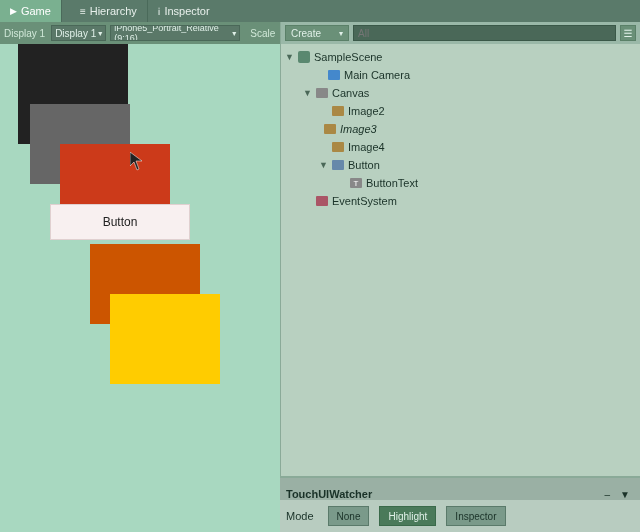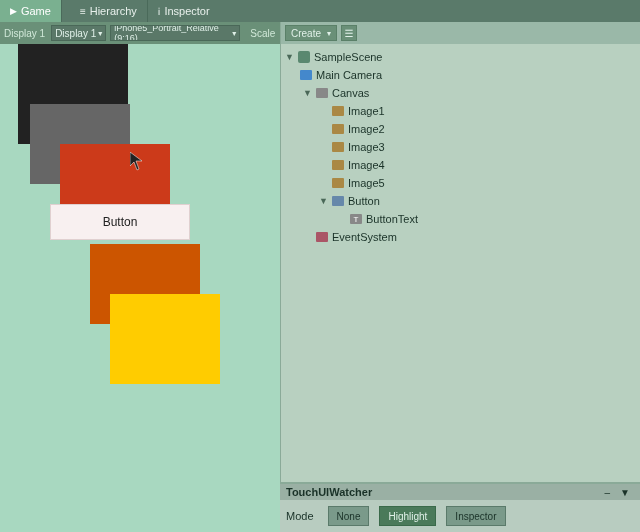--- a/index.html
+++ b/index.html
@@ -200,21 +200,21 @@
     }
     .create-btn {
       background: #6a9078;
       border: 1px solid #5a8068;
       color: #e0f0e8;
       font-size: 10px;
       padding: 1px 5px;
       height: 16px;
       display: flex;
       align-items: center;
-      gap: 6px;
+      gap: 18px;
       cursor: pointer;
     }
     .search-box {
       flex: 1;
       background: #4a6858;
       border: 1px solid #3a5848;
       color: #c0d8c8;
       font-size: 10px;
       padding: 1px 4px;
       height: 16px;
@@ -326,23 +326,23 @@
     }
 
     
     .touchui-panel {
       background: #b8ccc0;
       border-top: 2px solid #8aaa98;
       flex-shrink: 0;
     }
     .touchui-header {
       display: flex;
-      align-items: center;
+      align-items: flex-end;
       justify-content: space-between;
-      height: 16px;
+      height: 22px;
       background: #9ab0a4;
       padding: 0 6px;
     }
     .touchui-title {
       color: #1a3228;
       font-size: 11px;
       font-weight: bold;
     }
     .touchui-buttons {
       display: flex;
@@ -474,90 +474,79 @@
 
   <div class="right-panels">
 
     <div class="hierarchy-panel">
 
       <div class="hierarchy-toolbar">
         <div class="create-btn">
           <span>Create</span>
           <span style="font-size:8px;">▾</span>
         </div>
+        <div class="search-box">
+          <input type="text" placeholder="All" style="">
+        </div>
         <div class="hierarchy-menu-btn">
           <span>☰</span>
         </div>
       </div>
 
       <div class="hierarchy-content">
 
         <div class="tree-item" style="padding-left:4px;">
           <span class="expand-arrow">▼</span>
           <span class="item-icon">
               <span class="unity-icon"></span>
             </span>
           <span>SampleScene</span>
         </div>
 
-        <div class="tree-item" style="padding-left:6px;">
+        <div class="tree-item" style="padding-left:34px;">
           <span class="expand-arrow" style="visibility:hidden;">▶</span>
           <span class="item-icon">
               <span class="camera-icon"></span>
             </span>
           <span>Main Camera</span>
         </div>
 
         <div class="tree-item" style="padding-left:22px;">
           <span class="expand-arrow">▼</span>
           <span class="item-icon">
               <span class="canvas-icon"></span>
             </span>
           <span>Canvas</span>
         </div>
 
+
         <div class="tree-item" style="padding-left:38px;">
           <span class="expand-arrow" style="visibility:hidden;">▶</span>
           <span class="item-icon">
               <span class="image-icon"></span>
             </span>
-          <span>Image1</span>
+          <span>Image2</span>
+        </div>
+
+        <div class="tree-item" style="padding-left:30px;font-style:italic;">
+          <span class="expand-arrow" style="visibility:hidden;">▶</span>
+          <span class="item-icon">
+              <span class="image-icon"></span>
+            </span>
+          <span>Image3</span>
         </div>
 
         <div class="tree-item" style="padding-left:38px;">
           <span class="expand-arrow" style="visibility:hidden;">▶</span>
           <span class="item-icon">
               <span class="image-icon"></span>
             </span>
-          <span>Image2</span>
-        </div>
-
-        <div class="tree-item" style="padding-left:38px;">
-          <span class="expand-arrow" style="visibility:hidden;">▶</span>
-          <span class="item-icon">
-              <span class="image-icon"></span>
-            </span>
-          <span>Image3</span>
-        </div>
-
-        <div class="tree-item" style="padding-left:38px;">
-          <span class="expand-arrow" style="visibility:hidden;">▶</span>
-          <span class="item-icon">
-              <span class="image-icon"></span>
-            </span>
           <span>Image4</span>
         </div>
 
-        <div class="tree-item" style="padding-left:38px;">
-          <span class="expand-arrow" style="visibility:hidden;">▶</span>
-          <span class="item-icon">
-              <span class="image-icon"></span>
-            </span>
-          <span>Image5</span>
-        </div>
 
         <div class="tree-item" style="padding-left:38px;">
           <span class="expand-arrow">▼</span>
           <span class="item-icon">
               <span class="button-icon"></span>
             </span>
           <span>Button</span>
         </div>
 
         <div class="tree-item" style="padding-left:56px;">

